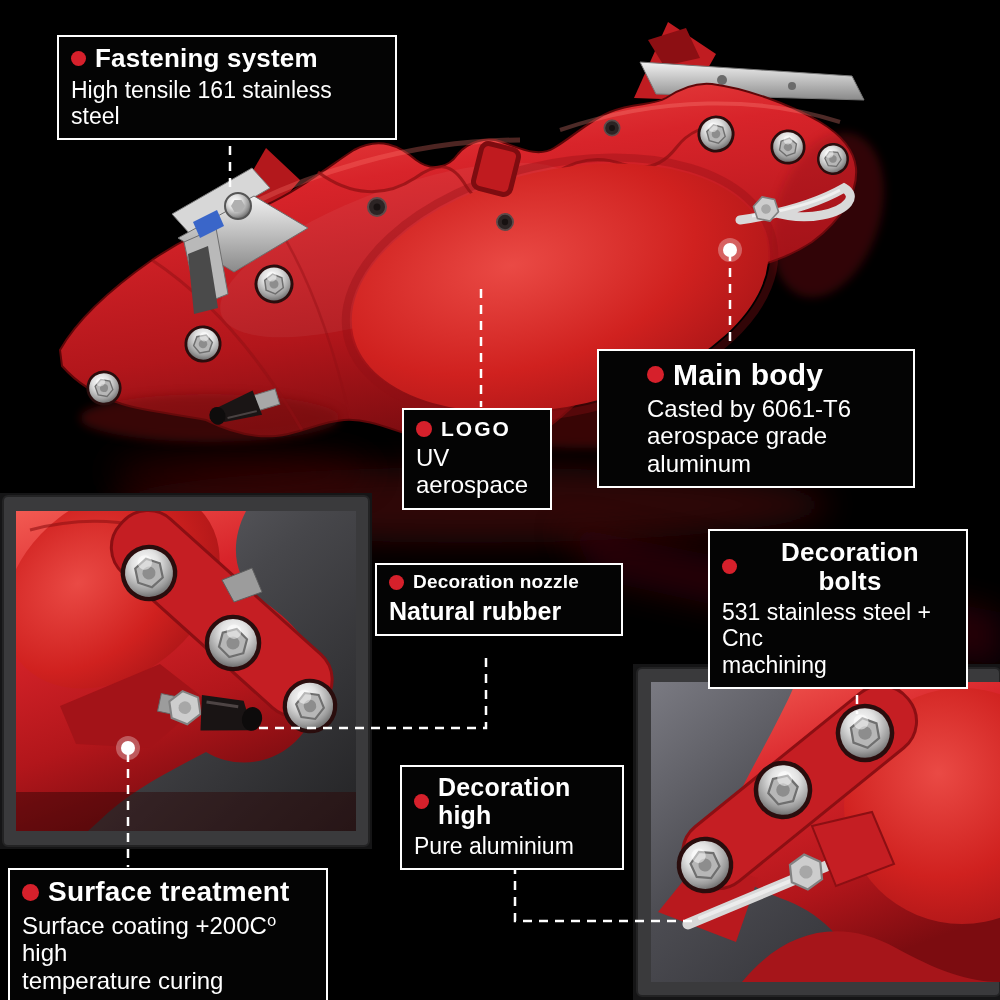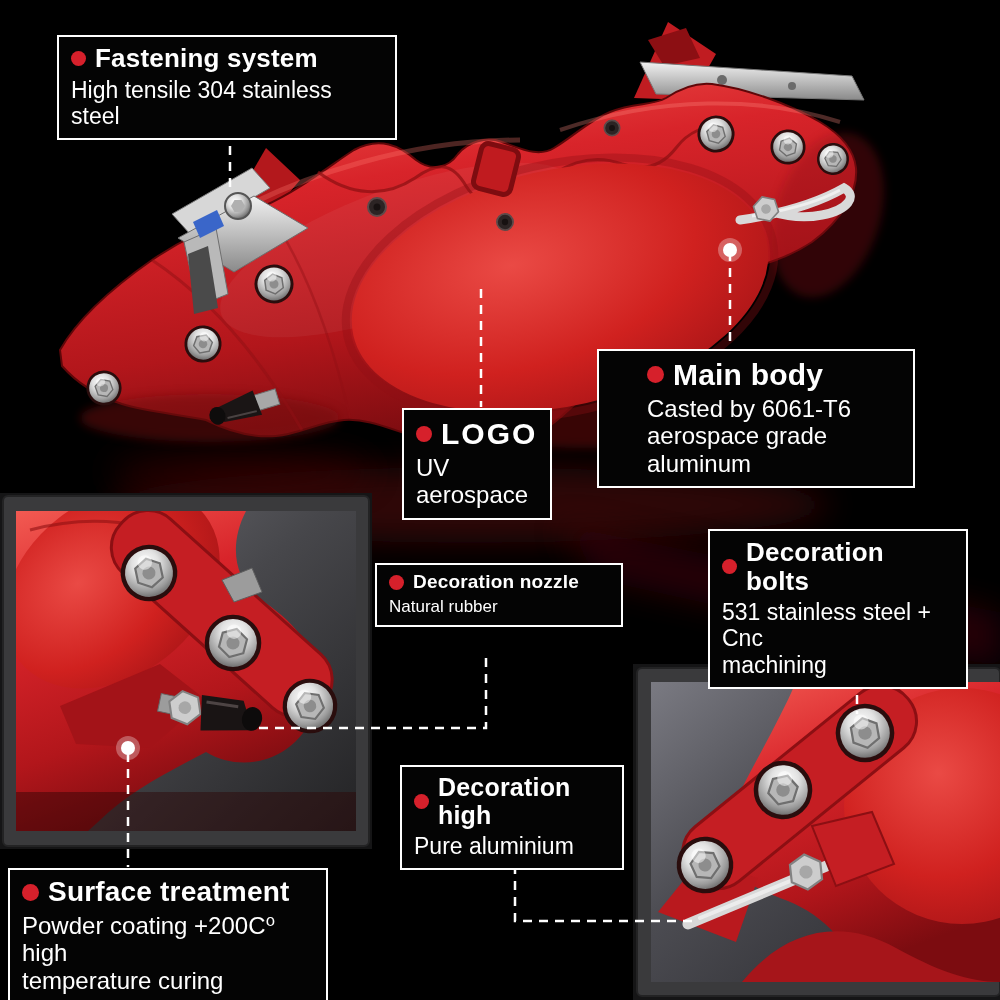--- a/index.html
+++ b/index.html
@@ -9,23 +9,23 @@
   svg.scene{position:absolute;left:0;top:0;}
   .callout{position:absolute;background:#040404;border:2px solid #ffffff;
            color:#fff;padding:7px 12px 9px 12px;box-sizing:border-box;z-index:5;}
   .callout-title{display:flex;align-items:center;gap:9px;font-weight:bold;line-height:1.1;
                  letter-spacing:0.2px;}
   .dot{width:15px;height:15px;border-radius:50%;background:#d6202b;flex:none;}
   .callout-sub{margin-top:4px;line-height:1.14;white-space:pre-line;font-weight:normal;}
   
   .c-fastening .callout-title{font-size:26px;}  .c-fastening .callout-sub{font-size:23px;}
   .c-mainbody  .callout-title{font-size:30px;}  .c-mainbody  .callout-sub{font-size:24px;}
-  .c-logo      .callout-title{font-size:30px;letter-spacing:2px;} .c-logo .callout-sub{font-size:24px;}
-  .c-bolts     .callout-title{font-size:26px;}  .c-bolts     .callout-sub{font-size:23px;}
-  .c-nozzle    .callout-title{font-size:19px;}  .c-nozzle    .callout-sub{font-size:17px;}
+  .c-logo      .callout-title{font-size:21px;letter-spacing:2px;} .c-logo .callout-sub{font-size:24px;}
+  .c-bolts     .callout-title{font-size:26px;text-align:center;}  .c-bolts     .callout-sub{font-size:23px;}
+  .c-nozzle    .callout-title{font-size:19px;}  .c-nozzle    .callout-sub{font-size:25px;font-weight:bold;}
   .c-pipe      .callout-title{font-size:25px;}  .c-pipe      .callout-sub{font-size:23px;}
   .c-surface   .callout-title{font-size:28px;}  .c-surface   .callout-sub{font-size:24px;}
 </style>
 </head>
 <body>
 
 <div id="stage">
 
 <svg class="scene" width="1000" height="1000" viewBox="0 0 1000 1000">
   <defs>
@@ -248,21 +248,21 @@
     <circle cx="128" cy="748" r="12" opacity="0.3"></circle>
         <circle cx="128" cy="748" r="7"></circle>
   </g>
 </svg>
 
 <div class="callout c-fastening" style="left:57px;top:35px;width:340px;">
   <div class="callout-title">
     <span class="dot"></span>
     <span>Fastening system</span>
   </div>
-  <div class="callout-sub">High tensile 304 stainless steel</div>
+  <div class="callout-sub">High tensile 161 stainless steel</div>
 </div>
 
 <div class="callout c-mainbody" style="left:597px;top:349px;width:318px;padding-left:48px;">
   <div class="callout-title">
     <span class="dot" style="width:17px;height:17px;"></span>
     <span>Main body</span>
   </div>
   <div class="callout-sub">Casted by 6061-T6
 aerospace grade aluminum</div>
 </div>
@@ -298,17 +298,17 @@
     <span>Decoration high</span>
   </div>
   <div class="callout-sub">Pure aluminium</div>
 </div>
 
 <div class="callout c-surface" style="left:8px;top:868px;width:320px;">
   <div class="callout-title">
     <span class="dot" style="width:17px;height:17px;"></span>
     <span>Surface treatment</span>
   </div>
-  <div class="callout-sub">Powder coating +200C⁰ high
+  <div class="callout-sub">Surface coating +200C⁰ high
 temperature curing</div>
 </div>
 
 </div>
 
 </body></html>

